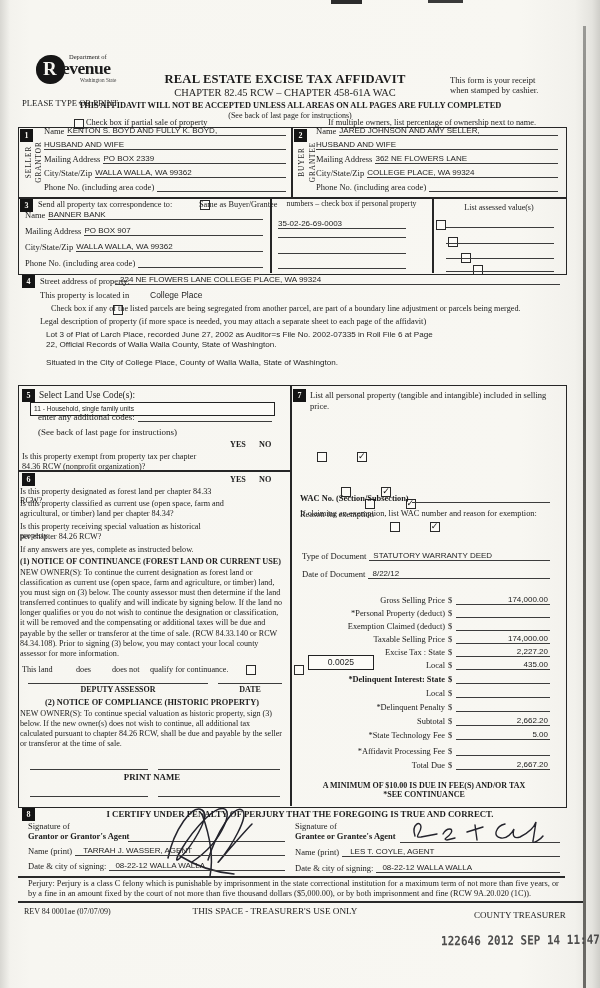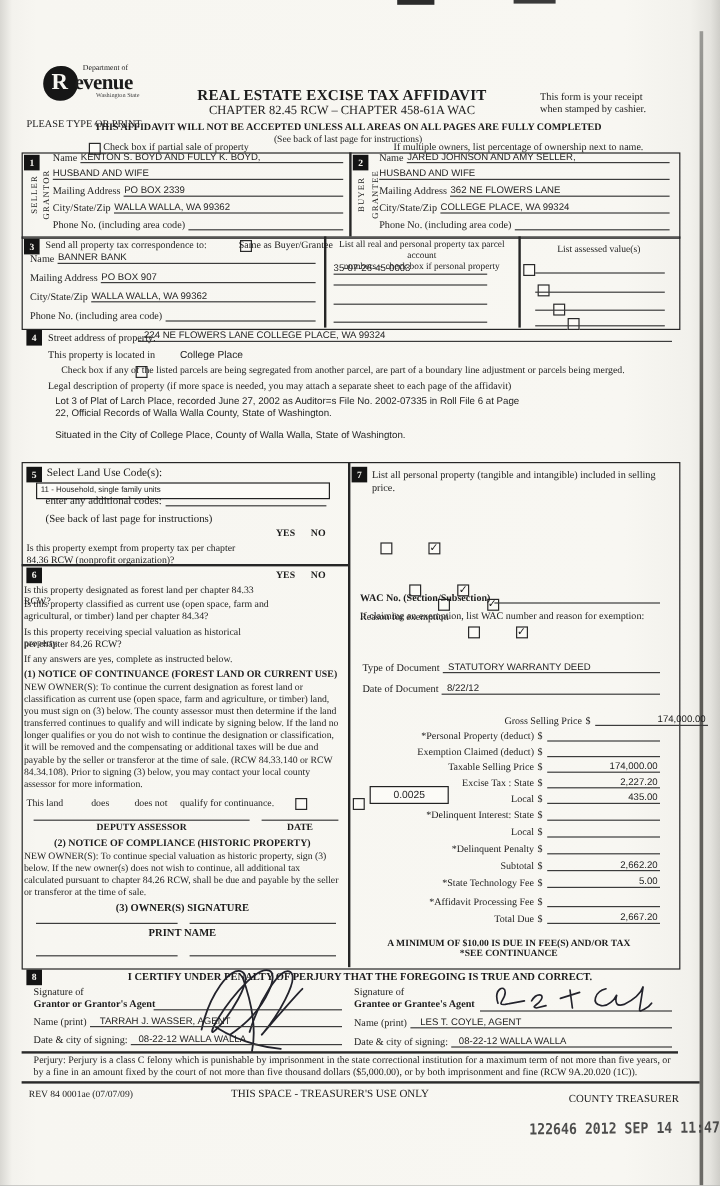--- a/index.html
+++ b/index.html
@@ -142,24 +142,23 @@
   <div class="field a" style="left:25px;top:242px;width:238px;">
     <span class="lab ser">City/State/Zip</span>
     <span class="fl val">WALLA WALLA, WA 99362</span>
   </div>
   <div class="field a" style="left:25px;top:258px;width:238px;">
     <span class="lab ser">Phone No. (including area code)</span>
     <span class="fl val"></span>
   </div>
 
   <div class="a c ser" style="left:274px;top:199px;width:155px;font-size:7.8px;line-height:9px;">
-    <div>List all real and personal property tax parcel account</div>
     <div>numbers – check box if personal property</div>
   </div>
-  <div class="a ul val" style="left:278px;top:219px;width:128px;">35-07-26-45-0003</div>
+  <div class="a ul val" style="left:278px;top:219px;width:128px;">35-02-26-69-0003</div>
   <span class="cb a" style="left:412px;top:220px;"></span>
   <div class="a ul" style="left:278px;top:236px;width:128px;height:1px;"></div>
   <span class="cb a" style="left:412px;top:237px;"></span>
   <div class="a ul" style="left:278px;top:252px;width:128px;height:1px;"></div>
   <span class="cb a" style="left:412px;top:253px;"></span>
   <div class="a ul" style="left:278px;top:267px;width:128px;height:1px;"></div>
   <span class="cb a" style="left:412px;top:265px;"></span>
 
   <div class="a c ser" style="left:436px;top:203px;width:126px;font-size:8px;">List assessed value(s)</div>
   <div class="a ul" style="left:446px;top:226px;width:108px;height:1px;"></div>
@@ -238,21 +237,20 @@
   <span class="a ser q" style="left:150px;top:665px;">qualify for continuance.</span>
 
   <div class="a ul" style="left:28px;top:682px;width:180px;height:1px;"></div>
   <div class="a ul" style="left:218px;top:682px;width:64px;height:1px;"></div>
   <div class="a c ser b" style="left:28px;top:685px;width:180px;font-size:8px;">DEPUTY ASSESSOR</div>
   <div class="a c ser b" style="left:218px;top:685px;width:64px;font-size:8px;">DATE</div>
 
   <div class="a c ser b" style="left:20px;top:698px;width:264px;font-size:8.3px;">(2) NOTICE OF COMPLIANCE (HISTORIC PROPERTY)</div>
   <div class="a ser para" style="left:20px;top:709px;width:264px;">NEW OWNER(S): To continue special valuation as historic property, sign (3) below. If the new owner(s) does not wish to continue, all additional tax calculated pursuant to chapter 84.26 RCW, shall be due and payable by the seller or transferor at the time of sale.</div>
 
-  <div class="a c ser b" style="left:20px;top:751px;width:264px;font-size:8.8px;">(3)  OWNER(S) SIGNATURE</div>
   <div class="a ul" style="left:30px;top:768px;width:118px;height:1px;"></div>
   <div class="a ul" style="left:158px;top:768px;width:122px;height:1px;"></div>
   <div class="a c ser b" style="left:20px;top:772px;width:264px;font-size:8.8px;">PRINT NAME</div>
   <div class="a ul" style="left:30px;top:795px;width:118px;height:1px;"></div>
   <div class="a ul" style="left:158px;top:795px;width:122px;height:1px;"></div>
 
   
   <div class="badge a" style="left:293px;top:389px;">7</div>
   <span class="a ser" style="left:310px;top:390px;width:245px;font-size:8.5px;">List all  personal property (tangible and intangible) included in selling</span>
   <span class="a ser" style="left:310px;top:401px;font-size:8.5px;">price.</span>
@@ -266,21 +264,21 @@
 
   <div class="field a" style="left:302px;top:551px;width:248px;">
     <span class="lab ser" style="font-size:8.6px;">Type of Document</span>
     <span class="fl val" style="padding-left:4px;">STATUTORY WARRANTY DEED</span>
   </div>
   <div class="field a" style="left:302px;top:569px;width:248px;">
     <span class="lab ser" style="font-size:8.6px;">Date of Document</span>
     <span class="fl val" style="padding-left:4px;">8/22/12</span>
   </div>
 
-  <div class="finrow a" style="top:593px;padding-left:40px;">
+  <div class="finrow a" style="top:593px;">
     <span class="flab ser">Gross Selling Price</span>
       <span class="fdol ser">$</span>
       <span class="fline">174,000.00</span>
   </div>
   <div class="finrow a" style="top:606px;">
     <span class="flab ser">*Personal Property (deduct)</span>
       <span class="fdol ser">$</span>
       <span class="fline"></span>
   </div>
   <div class="finrow a" style="top:619px;">
@@ -299,21 +297,21 @@
       <span class="fline">2,227.20</span>
   </div>
   <div class="a" style="left:308px;top:655px;width:64px;height:13px;border:1.6px solid #222;text-align:center;background:#fcfbf7;">
     <span class="val" style="line-height:13px;font-size:8.6px;">0.0025</span>
   </div>
   <div class="finrow a" style="top:658px;">
     <span class="flab ser">Local</span>
       <span class="fdol ser">$</span>
       <span class="fline">435.00</span>
   </div>
-  <div class="finrow a" style="top:672px;">
+  <div class="finrow a" style="top:672px;font-weight:bold;">
     <span class="flab ser">*Delinquent Interest: State</span>
       <span class="fdol ser">$</span>
       <span class="fline"></span>
   </div>
   <div class="finrow a" style="top:686px;">
     <span class="flab ser">Local</span>
       <span class="fdol ser">$</span>
       <span class="fline"></span>
   </div>
   <div class="finrow a" style="top:700px;">

